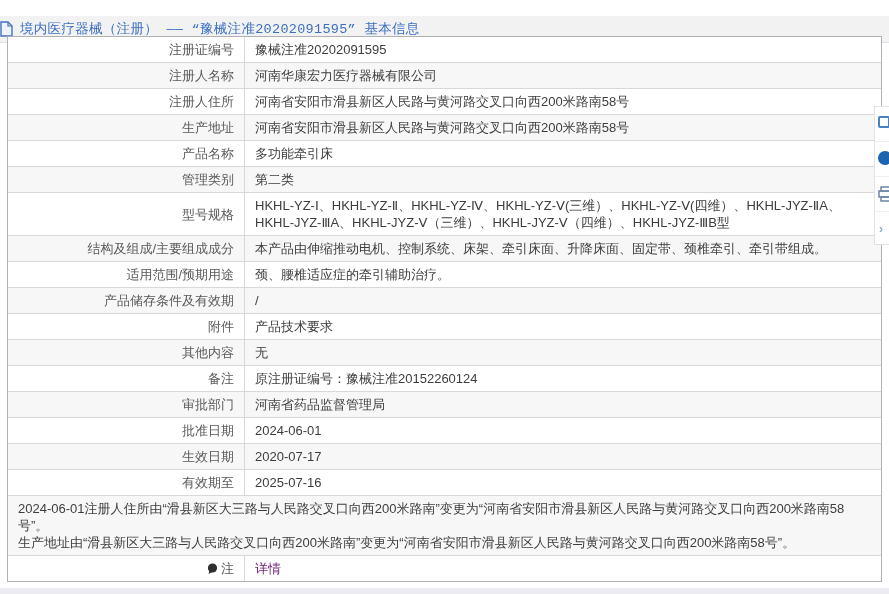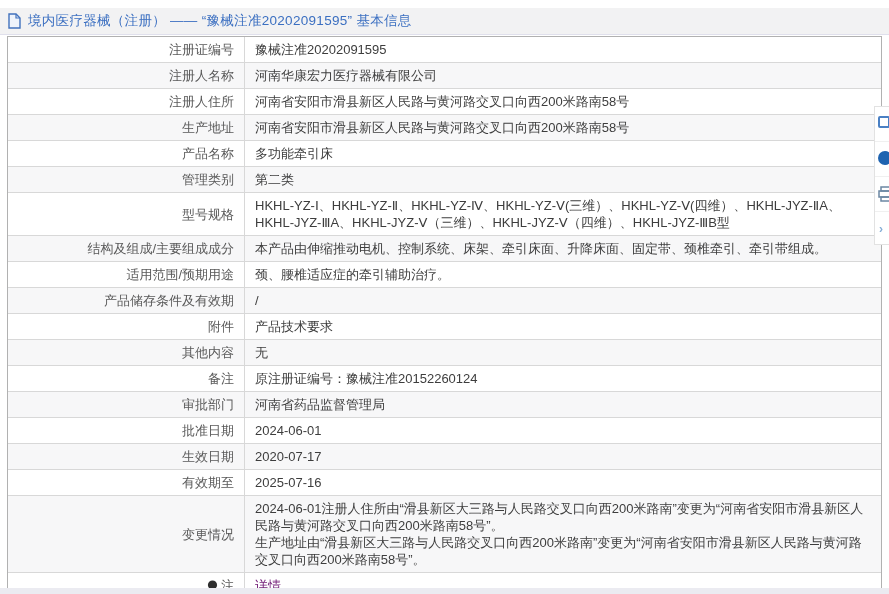--- a/index.html
+++ b/index.html
@@ -3,23 +3,23 @@
 <meta charset="utf-8">
 <style>
   html,body{margin:0;padding:0;}
   body{
     width:889px;height:594px;overflow:hidden;position:relative;
     background:#ffffff;
     font-family:"Liberation Sans","DejaVu Sans",sans-serif;
   }
   
   .titlebar{
-    position:absolute;top:8px;left:0;width:889px;height:27px;
+    position:absolute;top:16px;left:0;width:889px;height:27px;
     background:#f2f2f3;border-bottom:1px solid #e0e0ec;
-    display:flex;align-items:center;box-sizing:border-box;padding-left:8px;
+    display:flex;align-items:center;box-sizing:border-box;padding-left:0;font-family:Liberation Mono, monospace;
   }
   .doc-icon{width:13px;height:16px;flex:0 0 auto;}
   .titlebar-title{
     color:#3b6fc1;font-size:13.5px;margin-left:7px;letter-spacing:.3px;
     white-space:nowrap;
   }
   
   .info-table{
     position:absolute;left:7px;top:36px;width:875px;
     border:1px solid #b1b1b1;box-sizing:border-box;background:#fff;
@@ -145,21 +145,20 @@
     <div class="cell label">生效日期</div>
     <div class="cell value">2020-07-17</div>
   </div>
 
   <div class="row">
     <div class="cell label">有效期至</div>
     <div class="cell value">2025-07-16</div>
   </div>
 
   <div class="row">
-    <div class="cell label">变更情况</div>
     <div class="cell value">2024-06-01注册人住所由“滑县新区大三路与人民路交叉口向西200米路南”变更为“河南省安阳市滑县新区人民路与黄河路交叉口向西200米路南58号”。
 生产地址由“滑县新区大三路与人民路交叉口向西200米路南”变更为“河南省安阳市滑县新区人民路与黄河路交叉口向西200米路南58号”。</div>
   </div>
 
   <div class="row">
     <div class="cell label">
       <svg class="note-icon" viewBox="0 0 11 12">
         <circle cx="5.5" cy="5" r="4.6" fill="#2e2e2e"></circle>
         <path d="M2.5 8 L1.5 11 L5 9.2 Z" fill="#2e2e2e"></path>
       </svg>

